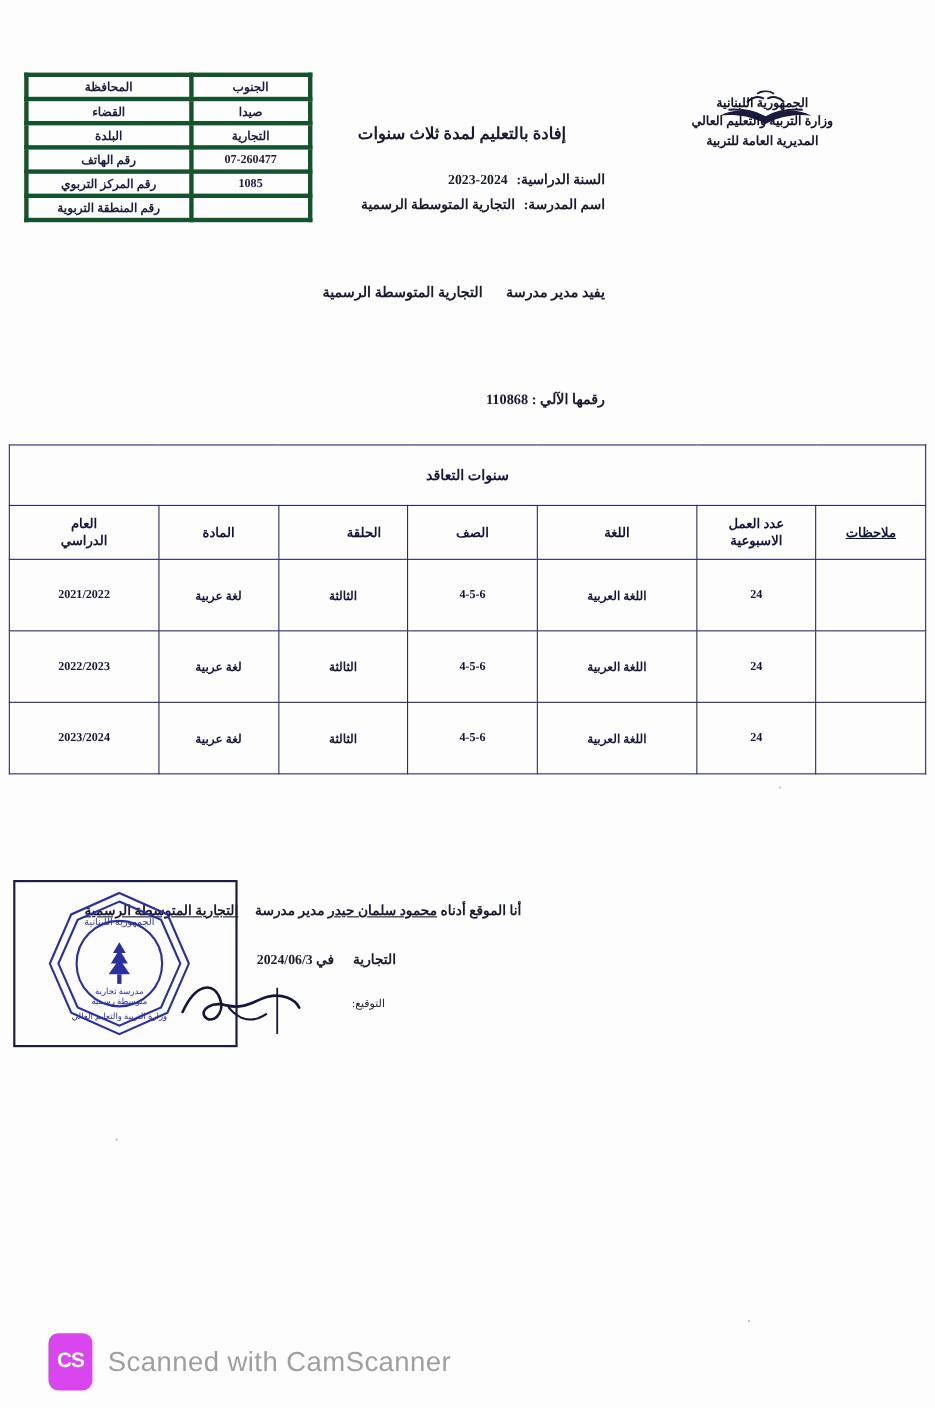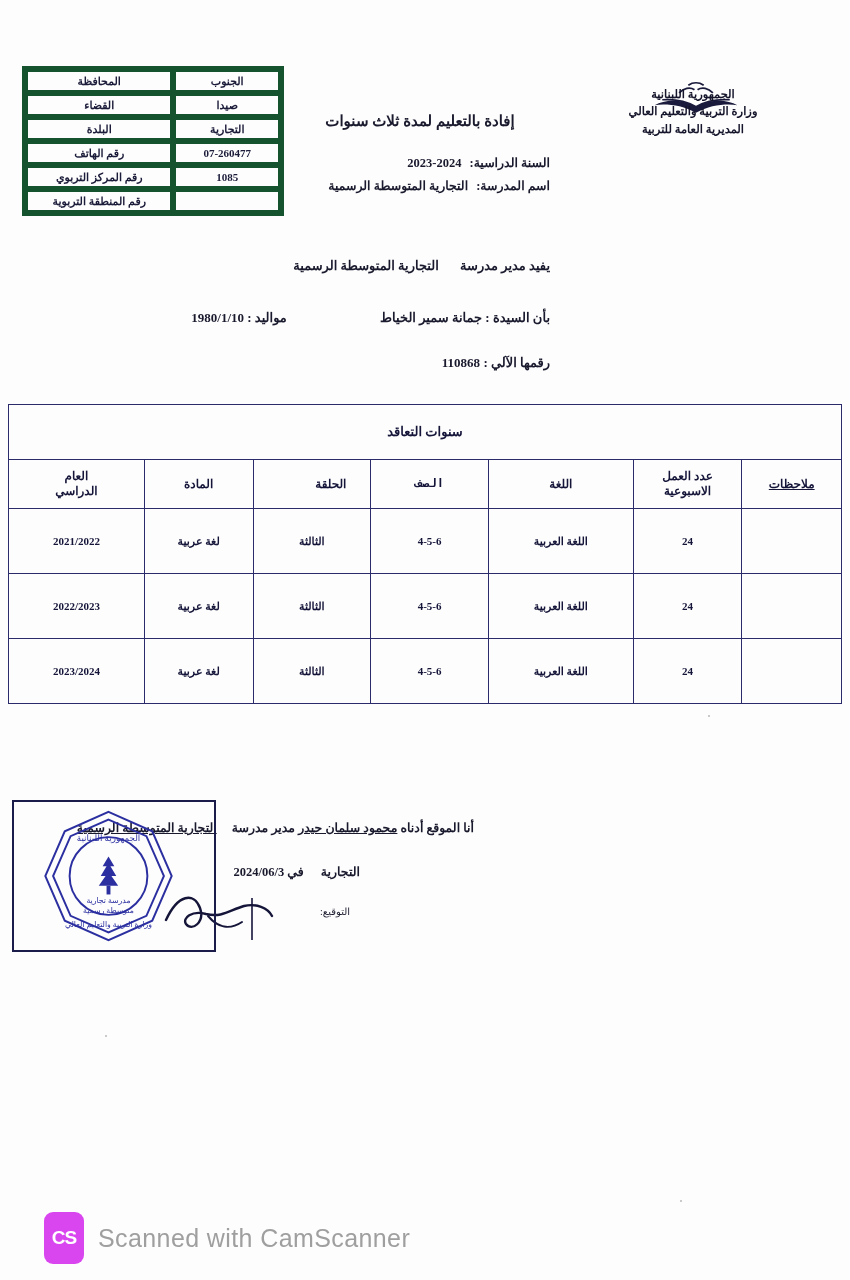--- a/index.html
+++ b/index.html
@@ -75,21 +75,21 @@
     position: absolute;
     top: 66px;
     left: 22px;
     width: 262px;
     border-collapse: collapse;
     font-size: 11px;
     font-weight: bold;
     color: #1b1b3a;
   }
   .id-table td {
-    border: 6px solid #14532d;
+    border: 4px solid #14532d;
     height: 18px;
     padding: 0 4px;
     text-align: center;
     white-space: nowrap;
   }
   .id-table td.lbl { width: 58%; }
   .id-table td.val { width: 42%; }
 
   
   .para {
@@ -130,21 +130,21 @@
     line-height: 1.25;
     font-size: 12px;
   }
   .years-table tbody td {
     height: 62px;
     font-size: 11px;
   }
   .col-note   { width: 11%; text-decoration: underline; }
   .col-hours  { width: 12%; }
   .col-lang   { width: 16%; }
-  .col-grade  { width: 13%; font-family: Liberation Mono, monospace; }
+  .col-grade  { width: 13%; }
   .col-cycle  { width: 13%; padding-left: 39px; }
   .col-subject{ width: 12%; }
   .col-year   { width: 15%; }
 
   
   .footer-stmt {
     position: absolute;
     top: 820px;
     right: 376px;
     font-size: 12.5px;
@@ -299,26 +299,20 @@
       <span class="lbl">اسم المدرسة:</span>
       <span class="val">التجارية المتوسطة الرسمية</span>
     </div>
   </div>
 
   <div class="para para-1">
     <span>يفيد مدير مدرسة</span>
     <span class="school">التجارية المتوسطة الرسمية</span>
   </div>
 
-  <div class="para para-2">
-    <span>بأن السيدة :</span>
-    <span>جمانة سمير الخياط</span>
-    <span class="dob">مواليد :</span>
-    <span>1980/1/10</span>
-  </div>
 
   <div class="para para-3">
     <span>رقمها الآلي :</span>
     <span>110868</span>
   </div>
 
   <table class="years-table">
     <thead>
       <tr class="caption-row">
         <td colspan="7">سنوات التعاقد</td>

